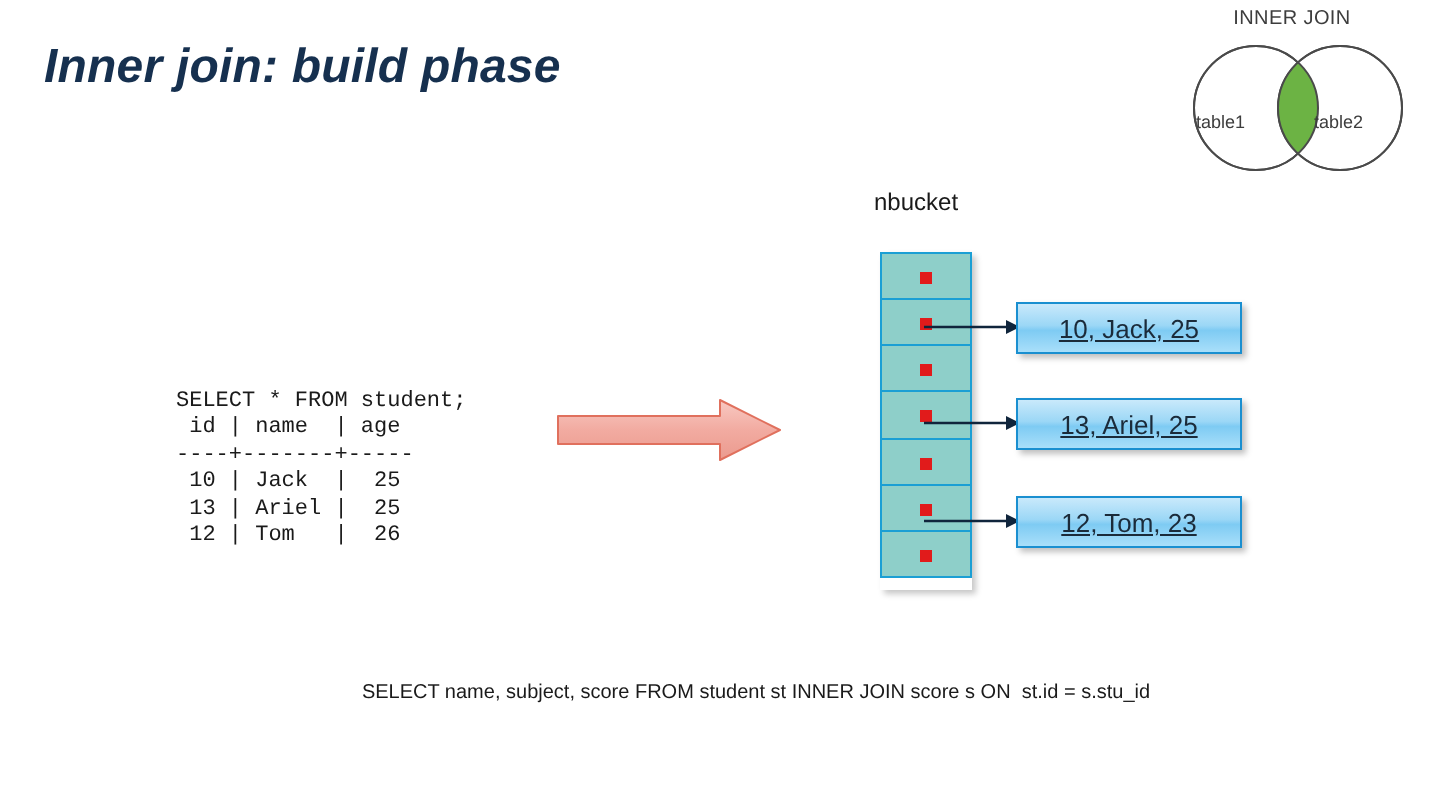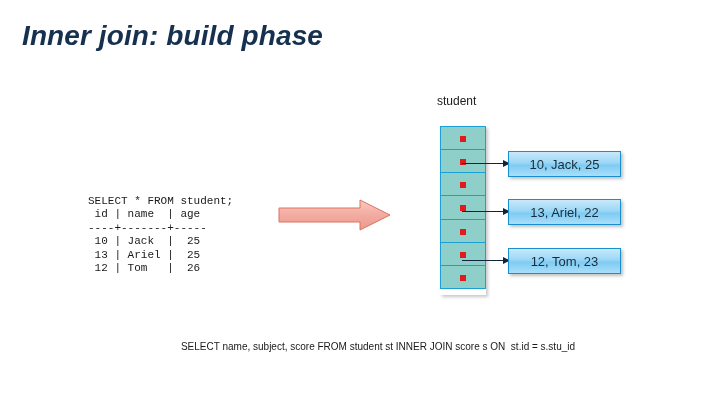--- a/index.html
+++ b/index.html
@@ -14,21 +14,21 @@
     background: #ffffff;
     overflow: hidden;
     font-family: "Liberation Sans", sans-serif;
   }
 
   
   #title {
     position: absolute;
     left: 22px;
     top: 20px;
-    font-size: 28px;
+    font-size: 24px;
     font-weight: bold;
     font-style: italic;
     color: #16304f;
     letter-spacing: 0.1px;
     white-space: nowrap;
   }
 
   
   #venn {
     position: absolute;
@@ -131,20 +131,21 @@
     box-sizing: border-box;
     border: 1px solid #1a8fd0;
     background: linear-gradient(to bottom, #c9e9fb 0%, #9bd7f6 45%, #7ecbf3 55%, #a9dffa 100%);
     box-shadow: 2px 2px 3px rgba(0,0,0,0.25);
     display: flex;
     align-items: center;
     justify-content: center;
     font-size: 13px;
     color: #1b2b3a;
     white-space: nowrap;
+    text-decoration: underline;
   }
   #data-box-0 { top: 151px; }
   #data-box-1 { top: 199px; }
   #data-box-2 { top: 248px; }
 
   
   #bottom-query {
     position: absolute;
     left: 0;
     top: 341px;
@@ -156,40 +157,59 @@
     margin-left: 18px;
   }
 </style>
 </head>
 <body>
 
 <div id="slide">
 
   <div id="title">Inner join: build phase</div>
 
+  <div id="venn">
+    <div id="venn-caption">INNER JOIN</div>
+    <svg id="venn-svg" width="136" height="72" viewBox="0 0 136 72">
+      <defs>
+        <clipPath id="clipLeft">
+            <circle cx="50" cy="36" r="31"></circle>
+          </clipPath>
+      </defs>
+      <circle cx="50" cy="36" r="31" fill="#ffffff" stroke="#4a4a4a" stroke-width="1"></circle>
+      <circle cx="92" cy="36" r="31" fill="#ffffff" stroke="#4a4a4a" stroke-width="1"></circle>
+      <g clip-path="url(#clipLeft)">
+        <circle cx="92" cy="36" r="31" fill="#6cb344" stroke="none"></circle>
+      </g>
+      <circle cx="50" cy="36" r="31" fill="none" stroke="#4a4a4a" stroke-width="1"></circle>
+      <circle cx="92" cy="36" r="31" fill="none" stroke="#4a4a4a" stroke-width="1"></circle>
+    </svg>
+    <div class="venn-label" id="venn-label-left">table1</div>
+    <div class="venn-label" id="venn-label-right">table2</div>
+  </div>
 
   <pre id="student-table">SELECT * FROM student;
  id | name  | age
 ----+-------+-----
  10 | Jack  |  25
  13 | Ariel |  25
  12 | Tom   |  26</pre>
 
   <svg id="big-arrow" viewBox="0 0 114 32">
     <defs>
       <linearGradient id="salmonGrad" x1="0" y1="0" x2="0" y2="1">
         <stop offset="0%" stop-color="#f8c9c2"></stop>
         <stop offset="50%" stop-color="#f2aba1"></stop>
         <stop offset="100%" stop-color="#eb9a8e"></stop>
       </linearGradient>
     </defs>
     <polygon points="1,9 82,9 82,1 112,16 82,31 82,23 1,23" fill="url(#salmonGrad)" stroke="#e0705d" stroke-width="1" stroke-linejoin="round"></polygon>
   </svg>
 
-  <div id="nbucket-label">student</div>
+  <div id="nbucket-label">nbucket</div>
 
   <div id="bucket-column">
     <div class="bucket-cell">
         <span class="bucket-dot"></span>
       </div>
     <div class="bucket-cell">
         <span class="bucket-dot"></span>
       </div>
     <div class="bucket-cell">
         <span class="bucket-dot"></span>
@@ -215,18 +235,18 @@
   <svg class="connector" style="left:462px; top:207px; width:48px;" viewBox="0 0 48 9">
     <line x1="0" y1="4.5" x2="41" y2="4.5" stroke="#10253c" stroke-width="1.2"></line>
     <polygon points="41,1 48,4.5 41,8" fill="#10253c"></polygon>
   </svg>
   <svg class="connector" style="left:462px; top:256px; width:48px;" viewBox="0 0 48 9">
     <line x1="0" y1="4.5" x2="41" y2="4.5" stroke="#10253c" stroke-width="1.2"></line>
     <polygon points="41,1 48,4.5 41,8" fill="#10253c"></polygon>
   </svg>
 
   <div class="data-box" id="data-box-0">10, Jack, 25</div>
-  <div class="data-box" id="data-box-1">13, Ariel, 22</div>
+  <div class="data-box" id="data-box-1">13, Ariel, 25</div>
   <div class="data-box" id="data-box-2">12, Tom, 23</div>
 
   <div id="bottom-query">SELECT name, subject, score FROM student st INNER JOIN score s ON  st.id = s.stu_id</div>
 
 </div>
 
 </body></html>

